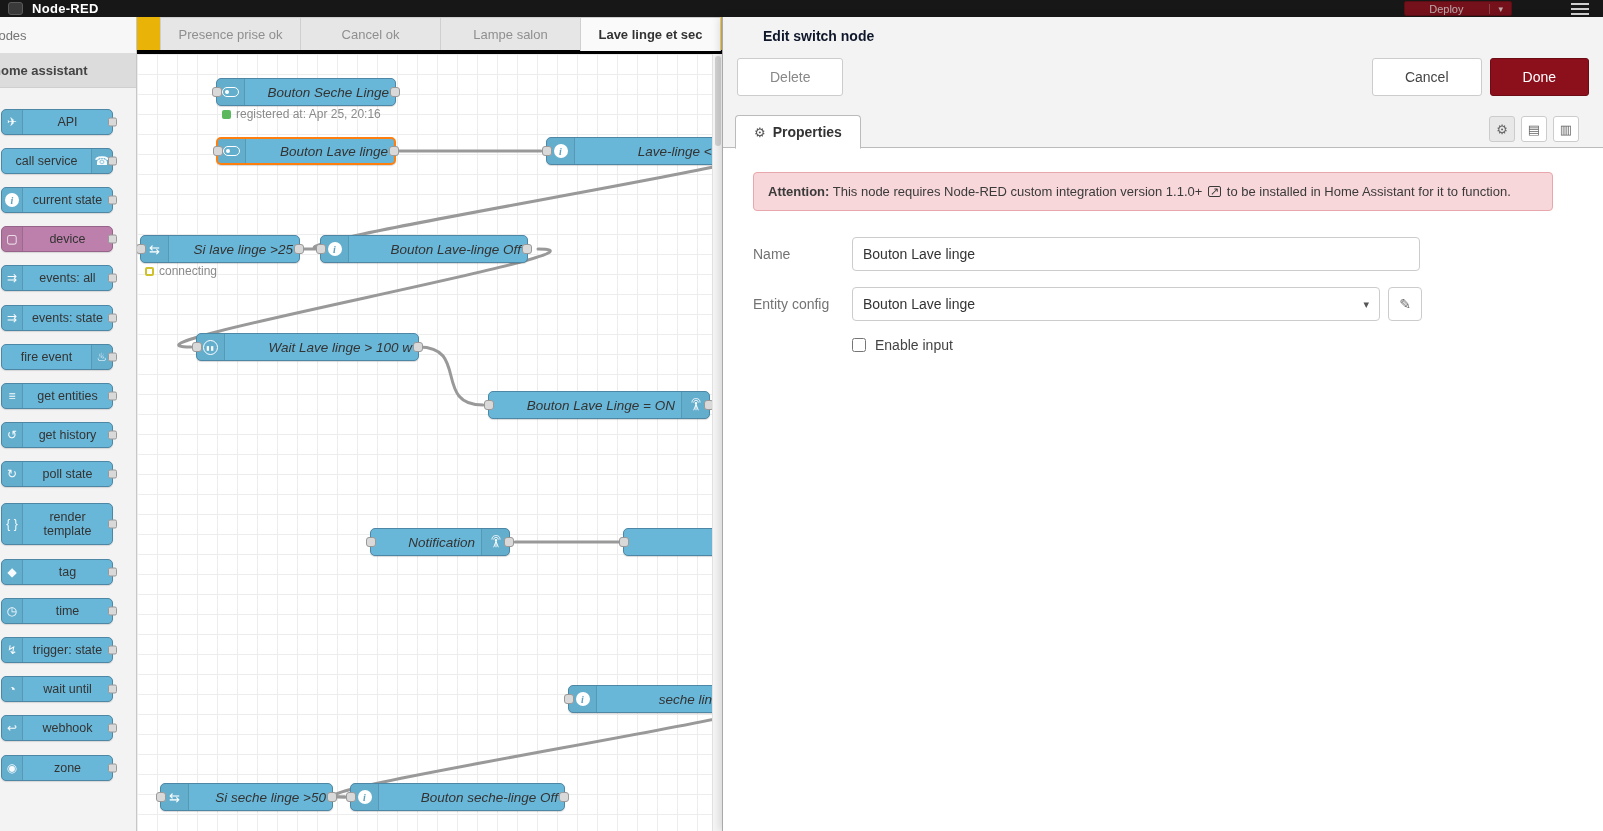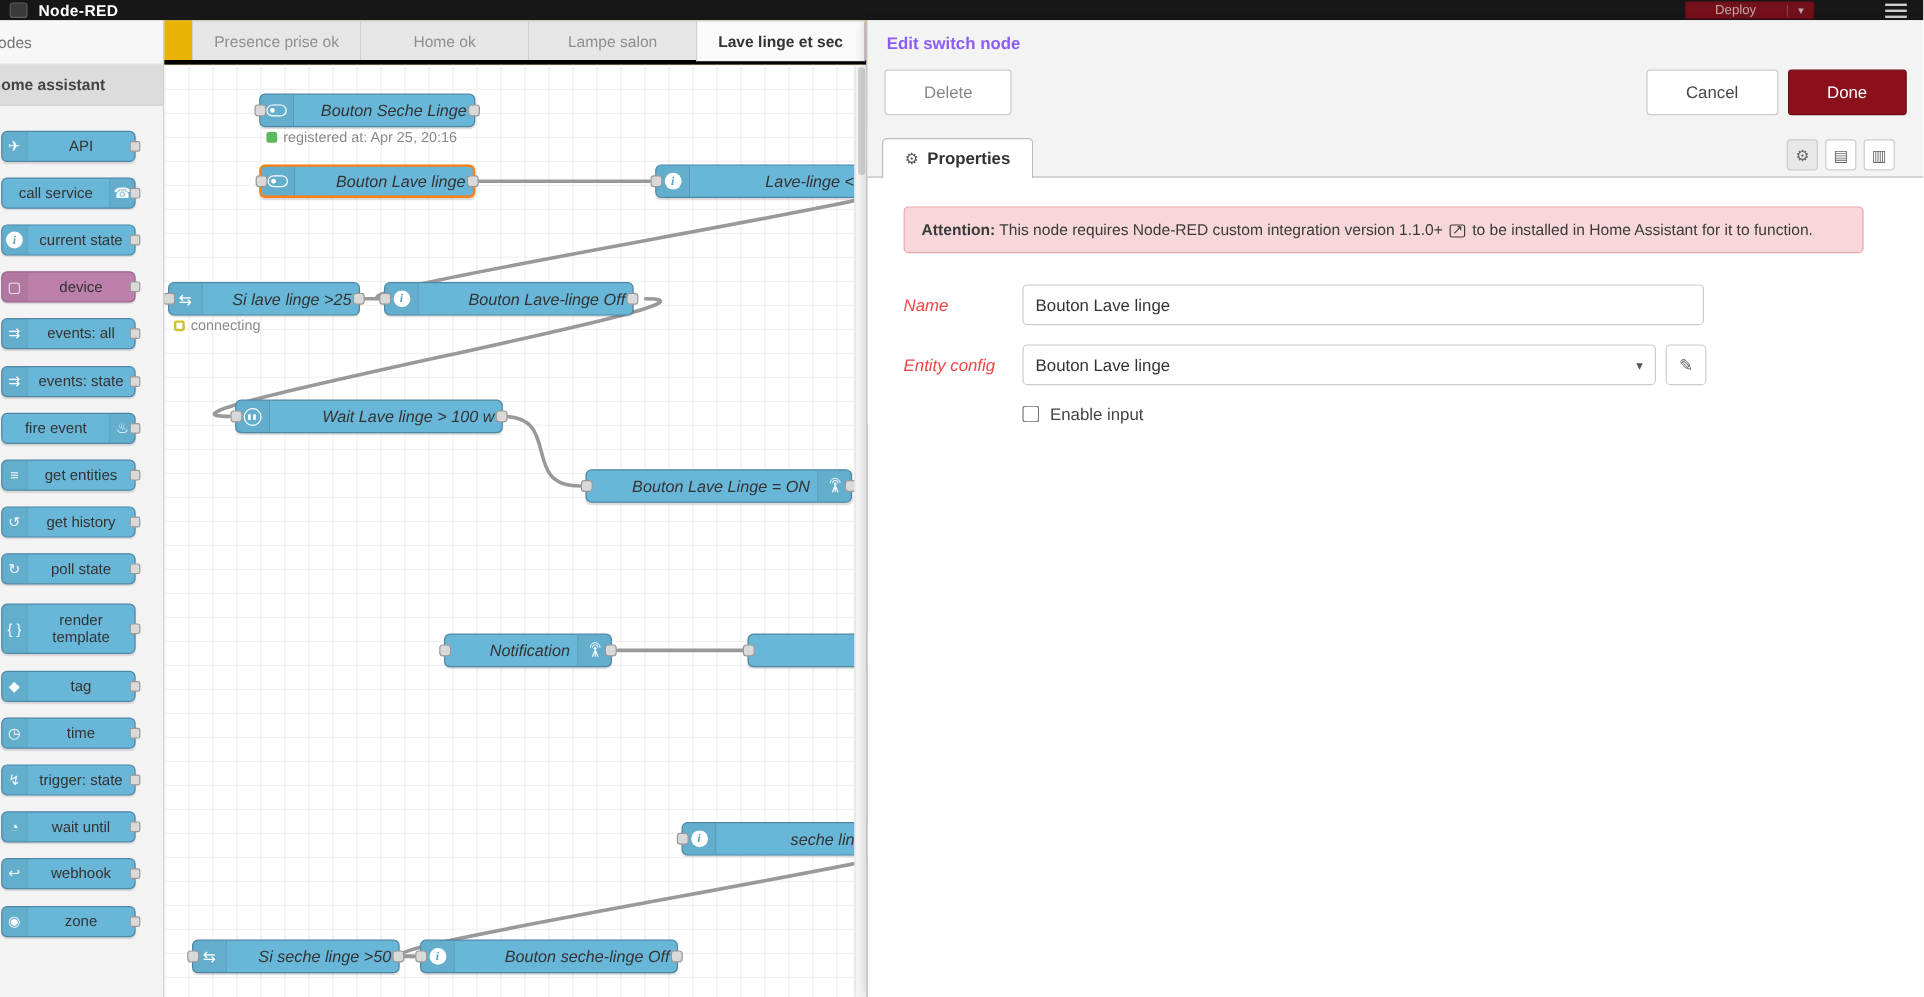--- a/index.html
+++ b/index.html
@@ -59,40 +59,40 @@
   .led { width:9px; height:9px; border-radius:2px; }
   .led.green { background:#5cb85c; }
   .led.yellow { background:transparent; border:2px solid #cfc12c; }
 
   .vscroll { position:absolute; right:0; top:0; bottom:0; width:10px; background:#f6f6f6; border-left:1px solid #e2e2e2; }
   .vscroll .thumb { position:absolute; top:2px; left:2px; width:6px; height:90px; background:#d2d2d2; border-radius:3px; }
 
   
   .tray { position:absolute; left:722px; top:17px; right:0; bottom:0; background:#fff; border-left:1px solid #a9a9a9; box-shadow:-3px 0 8px rgba(0,0,0,.12); }
   .tray-top { background:#f3f3f3; }
-  .tray-header { padding:11px 16px 8px; font-size:14px; font-weight:bold; color:#8b5cf6; }
+  .tray-header { padding:11px 16px 8px; font-size:14px; font-weight:bold; color:#0f172a;margin-left:24px; }
   .tray-toolbar { display:flex; justify-content:space-between; align-items:center; padding:6px 14px 12px; }
   .tb-right { display:flex; gap:8px; }
   .btn { height:38px; padding:0 32px; font-size:14px; border-radius:3px; border:1px solid #ccc; background:#fff; cursor:pointer; font-family:inherit; }
   .btn.delete { color:#888; }
   .btn.cancel { color:#444; }
   .btn.done { background:#8C101C; border-color:#6e0c15; color:#fff; }
   .tray-tabs { position:relative; background:#f3f3f3; border-bottom:1px solid #bbb; padding:6px 0 0 12px; height:40px; }
   .ttab { display:inline-flex; align-items:center; gap:7px; height:34px; padding:0 18px; background:#fff; border:1px solid #bbb; border-bottom:1px solid #fff; border-radius:4px 4px 0 0; position:relative; top:1px; font-size:14px; font-weight:bold; color:#333; cursor:pointer; }
   .ttab .gear { font-weight:normal; color:#555; font-size:13px; }
   .tray-minis { position:absolute; right:24px; top:8px; display:flex; gap:6px; }
   .mini { width:26px; height:26px; border:1px solid #ccc; border-radius:3px; background:#fff; color:#666; font-size:13px; display:flex; align-items:center; justify-content:center; cursor:pointer; }
   .mini.active { background:#e8e8e8; }
 
   .tray-body { padding:24px 50px 0 30px; background:#fff; }
   .attention { background:#f8d7da; border:1px solid #e8a7ad; border-radius:4px; padding:11px 14px; font-size:13px; color:#3a3a3a; white-space:nowrap; overflow:hidden; margin-bottom:26px; }
   .attention b { font-weight:bold; }
   .extlink { display:inline-block; font-size:11px; border:1px solid #3a3a3a; border-radius:2px; line-height:9px; padding:0 1px; margin:0 2px; vertical-align:1px; }
   .frow { display:flex; align-items:center; margin-bottom:16px; }
-  .flabel { width:99px; font-size:14px; color:#ef4444; flex-shrink:0;font-style:italic; }
+  .flabel { width:99px; font-size:14px; color:#737373; flex-shrink:0; }
   .tinput { width:568px; height:34px; border:1px solid #ccc; border-radius:4px; padding:0 10px; font-size:14px; color:#333; font-family:inherit; outline:none; }
   .tselect { width:528px; height:34px; border:1px solid #ccc; border-radius:4px; background:#fff; display:flex; align-items:center; justify-content:space-between; padding:0 10px; font-size:14px; color:#333; cursor:pointer; }
   .tselect .chev { color:#555; font-size:11px; }
   .iconbtn { width:34px; height:34px; margin-left:8px; border:1px solid #ccc; border-radius:4px; background:#fff; color:#666; font-size:14px; display:flex; align-items:center; justify-content:center; cursor:pointer; }
   .chkrow { display:flex; align-items:center; margin:0 0 20px 99px; }
   .chkrow input { width:14px; height:14px; margin-right:9px; cursor:pointer; }
   .chkrow label { font-size:14px; color:#444; }
 </style>
 </head>
 <body>
@@ -204,21 +204,21 @@
     <div class="pnode" style="top:738px">
       <span class="picon">◉</span>
       <span class="plabel">zone</span>
       <span class="pport"></span>
     </div>
   </div>
 
   <div class="workspace">
     <div class="tabbar">
       <div class="wtab">Presence prise ok</div>
-      <div class="wtab">Home ok</div>
+      <div class="wtab">Cancel ok</div>
       <div class="wtab">Lampe salon</div>
       <div class="wtab active">Lave linge et sec</div>
     </div>
 
     <div class="canvas">
       <svg class="wires" width="585" height="777" viewBox="0 0 585 777">
         <path d="M259,97 C309,97 359,97 404,97"></path>
         <path d="M619,97 C719,97 88,195 188,195"></path>
         <path d="M163,195 C175,195 176,195 188,195"></path>
         <path d="M401,195 C501,195 -46,293 54,293"></path>

